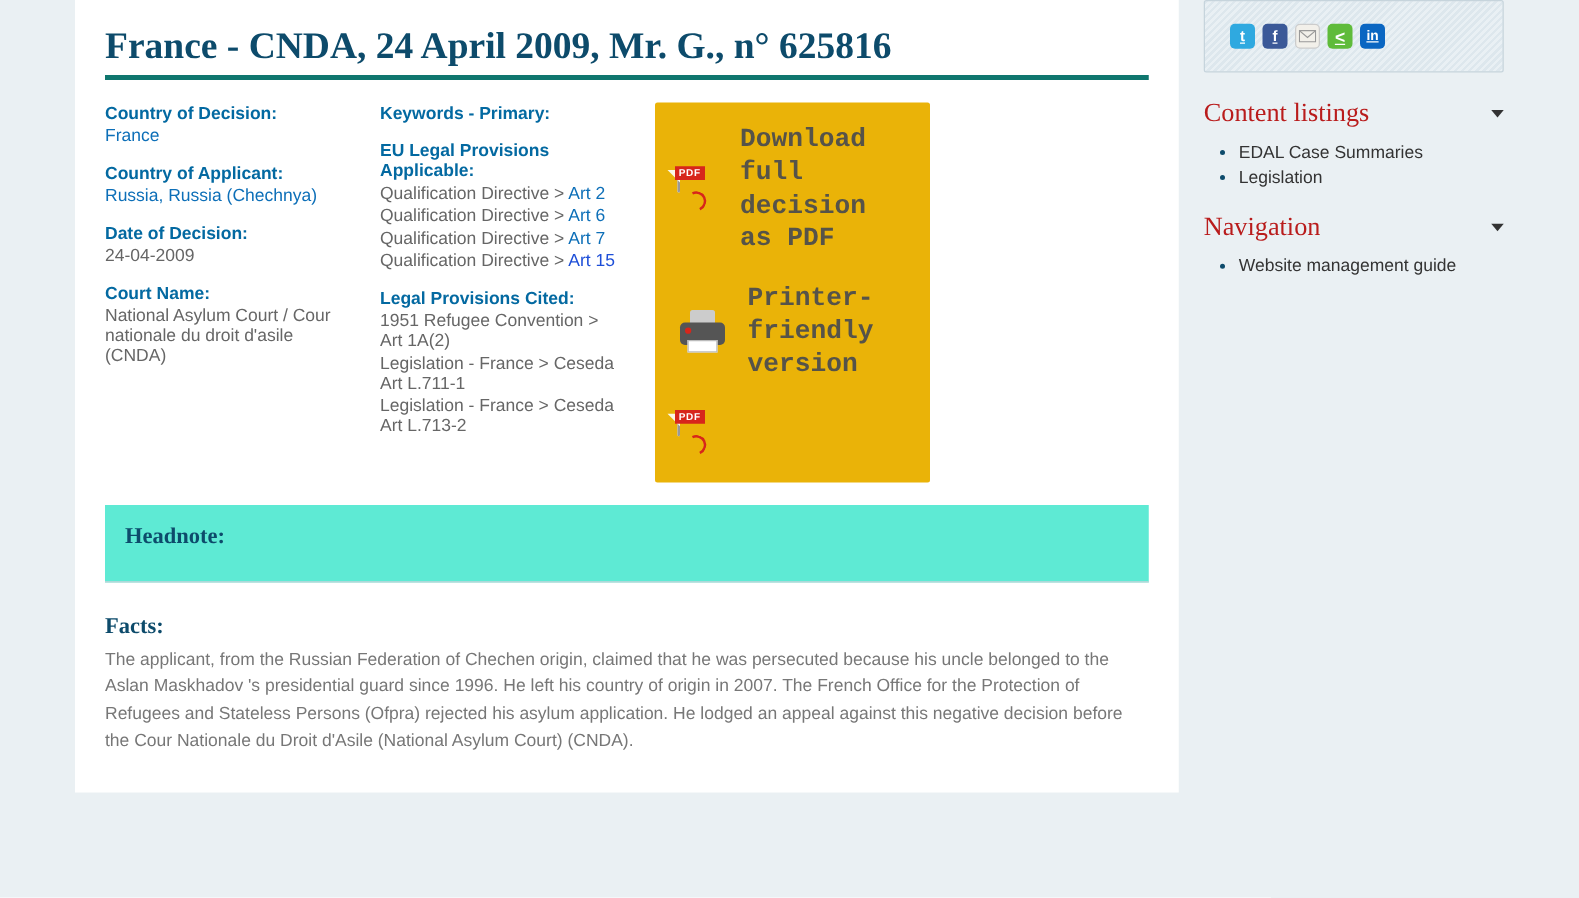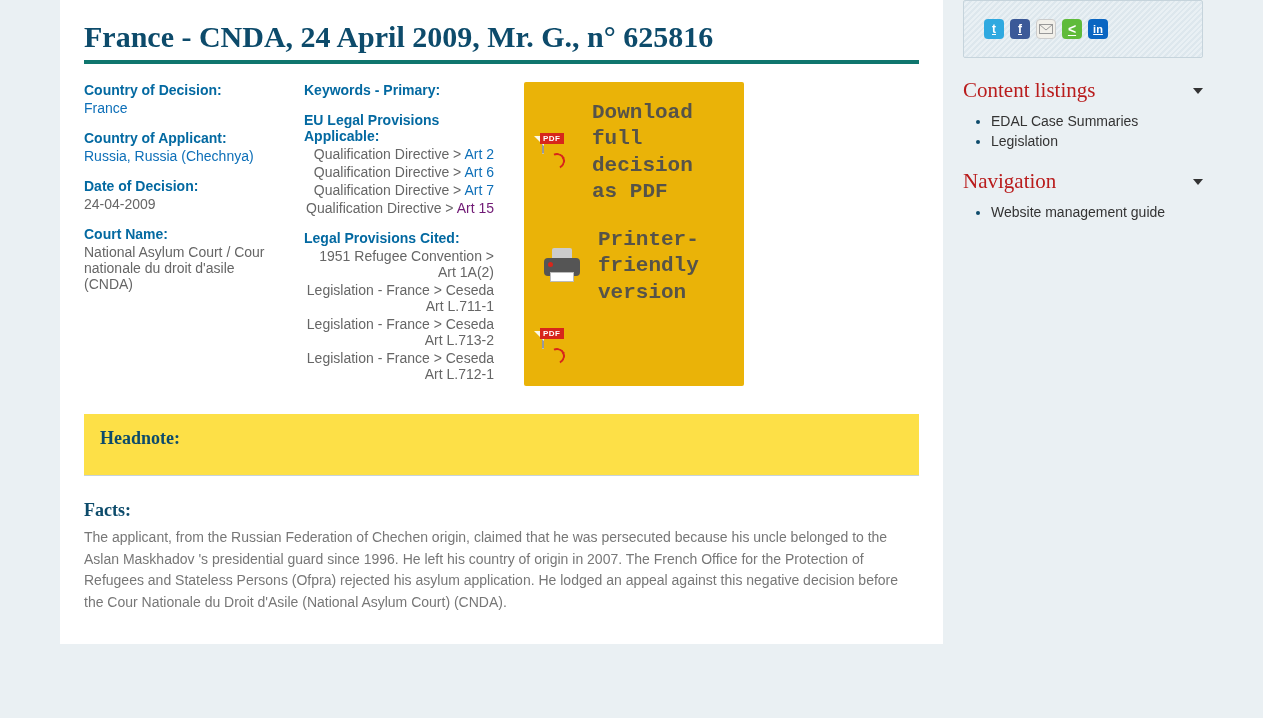--- a/index.html
+++ b/index.html
@@ -37,21 +37,21 @@
   }
   .meta-group { margin-bottom: 14px; }
   .meta-label {
     font-weight: bold;
     color: #0369a1;
     margin-bottom: 2px;
   }
   .meta-value { color: #666; }
   .meta-link { color: #0d6fb8; }
   .meta-link a { color: #0d6fb8; text-decoration: none; }
-  .provision-line { color: #666; margin-bottom: 2px; text-align: right; }
+  .provision-line { color: #666; margin-bottom: 2px; }
   .provision-line .lnk { color: #0d6fb8; }
   .download-box {
     background: #eab308;
     padding: 18px 18px;
     flex: 0 0 220px;
     align-self: flex-start;
     margin-left: 10px;
     border-radius: 2px;
   }
   .dl-item {
@@ -135,21 +135,21 @@
     border-radius: 50%;
   }
   .dl-text {
     font-family: Liberation Mono, monospace;
     font-weight: bold;
     font-size: 21px;
     color: #565349;
     line-height: 1.25;
   }
   .headnote-box {
-    background: #fde047;
+    background: #5eead4;
     border-bottom: 1px solid #c7d3da;
     padding: 14px 16px 20px 16px;
     margin-top: 18px;
   }
   .section-heading {
     font-family: Georgia, serif;
     font-size: 18px;
     font-weight: bold;
     color: #0d4b6b;
     margin-bottom: 6px;
@@ -272,30 +272,29 @@
       <div class="meta-col" style="flex:0 0 190px">
         <div class="meta-group">
           <div class="meta-label">Keywords - Primary:</div>
         </div>
         <div class="meta-group">
           <div class="meta-label">EU Legal Provisions Applicable:</div>
           <div id="eu-provisions-list">
               <div class="provision-line"><span>Qualification Directive &gt; </span><a href="#" class="lnk" style="color: rgb(13, 111, 184); text-decoration: none;">Art 2</a></div>
               <div class="provision-line"><span>Qualification Directive &gt; </span><a href="#" class="lnk" style="color: rgb(13, 111, 184); text-decoration: none;">Art 6</a></div>
               <div class="provision-line"><span>Qualification Directive &gt; </span><a href="#" class="lnk" style="color: rgb(13, 111, 184); text-decoration: none;">Art 7</a></div>
-              <div class="provision-line"><span>Qualification Directive &gt; </span><a href="#" class="lnk" style="color: #701a75; text-decoration: none;">Art 15</a></div>
+              <div class="provision-line"><span>Qualification Directive &gt; </span><a href="#" class="lnk" style="color: #1d4ed8; text-decoration: none;">Art 15</a></div>
             </div>
         </div>
         <div class="meta-group">
           <div class="meta-label">Legal Provisions Cited:</div>
           <div id="legal-cited-list">
               <div class="provision-line">1951 Refugee Convention &gt; Art 1A(2)</div>
               <div class="provision-line">Legislation - France &gt; Ceseda Art L.711-1</div>
               <div class="provision-line">Legislation - France &gt; Ceseda Art L.713-2</div>
-              <div class="provision-line">Legislation - France &gt; Ceseda Art L.712-1</div>
             </div>
         </div>
       </div>
 
       <div class="download-box">
         <a href="#" class="dl-item" style="text-decoration:none">
           <span class="dl-icon">
             <span class="pdf-icon-body"><span class="pdf-swoosh"></span></span>
             <span class="pdf-band">PDF</span>
           </span>

